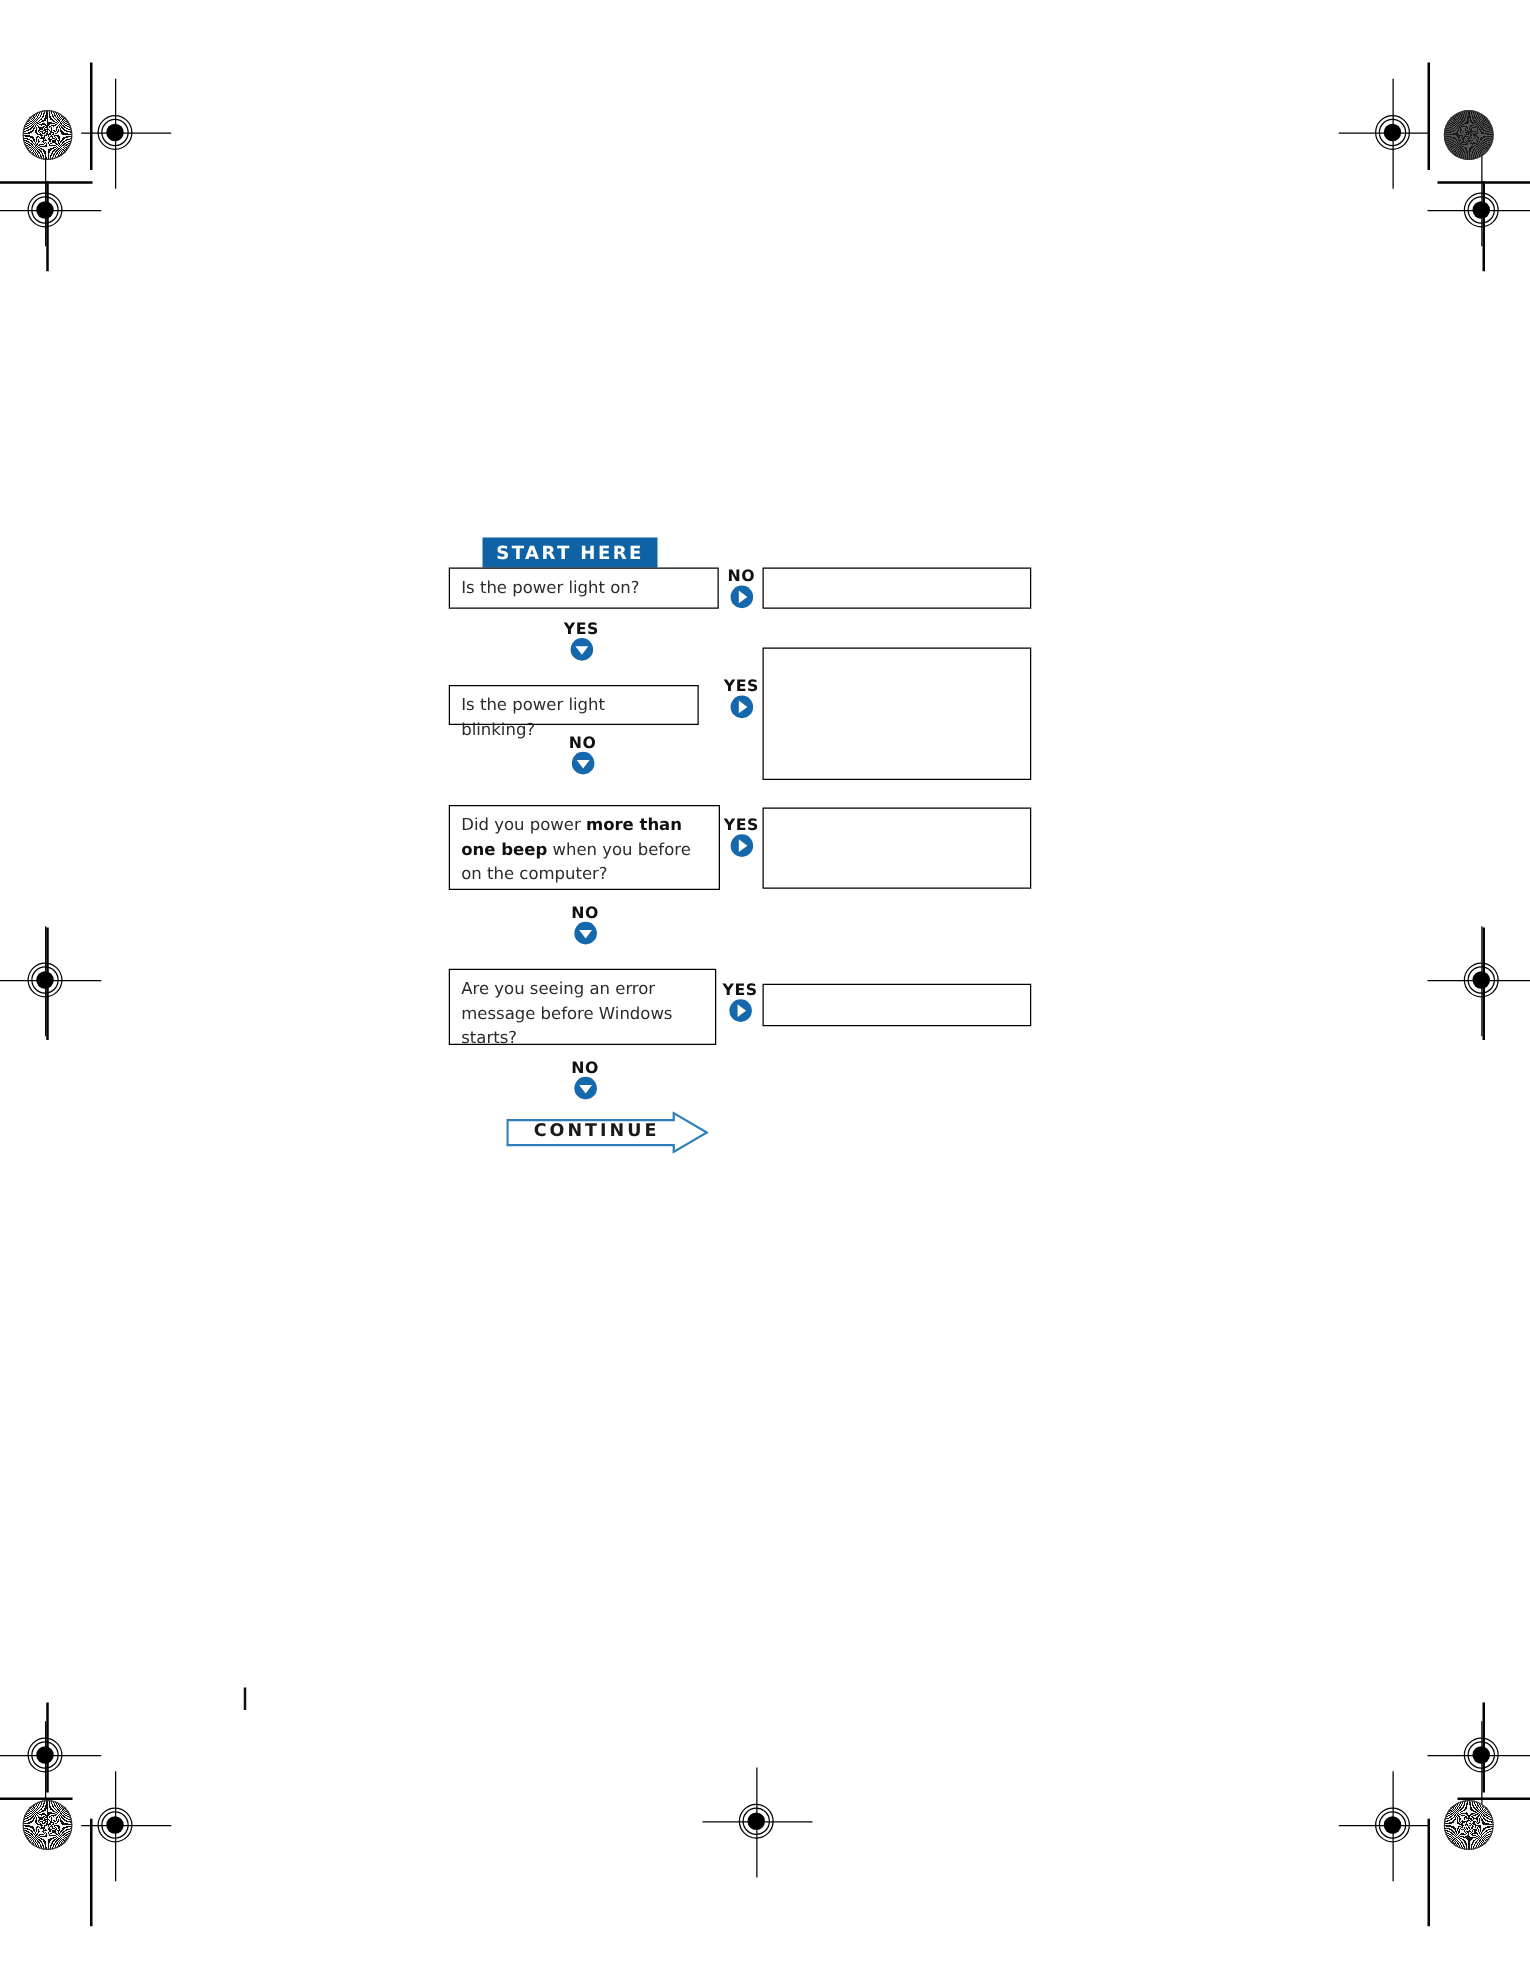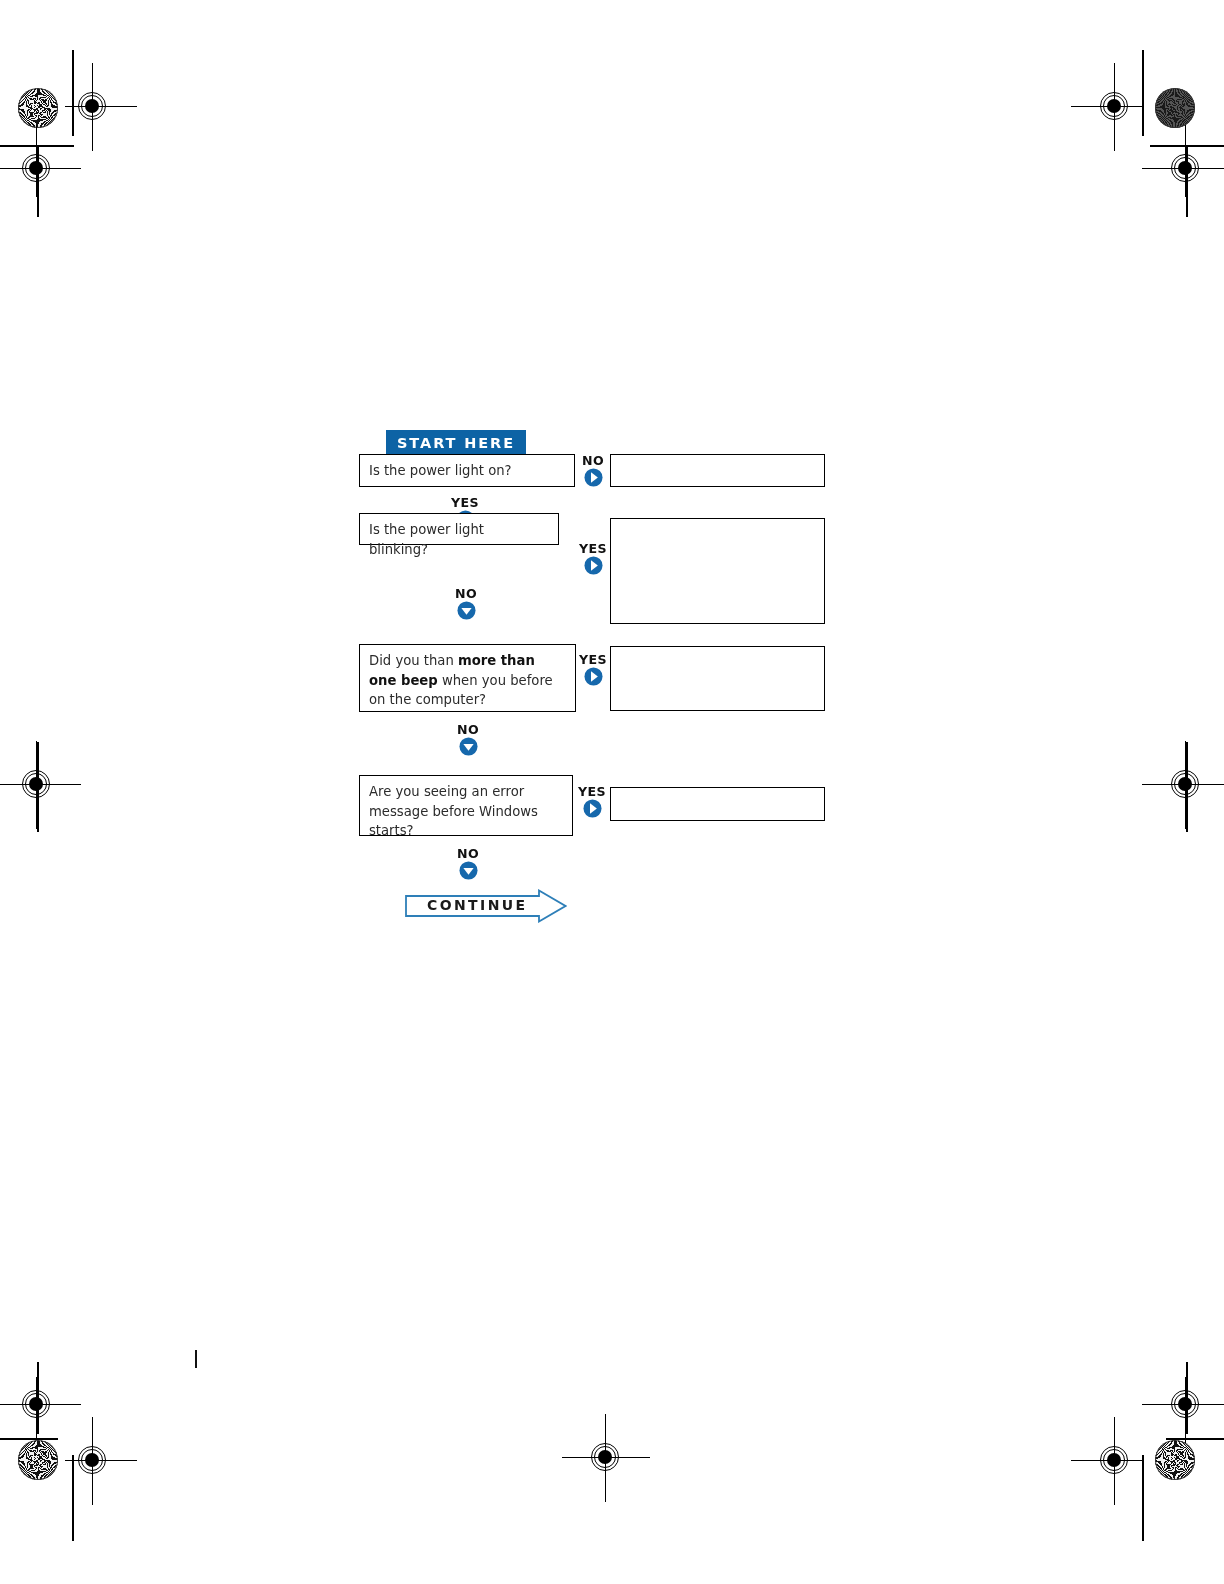--- a/index.html
+++ b/index.html
@@ -318,21 +318,21 @@
   </div>
 
   <div class="branch-down" style="left:443px; top:496px;">
     <span class="lbl">YES</span>
     <svg class="circ" viewBox="0 0 20 20">
       <circle cx="10" cy="10" r="9.5" fill="#1668ac"></circle>
       <path d="M4.6 7.4 L15.4 7.4 L10 14.6 Z" fill="#ffffff"></path>
     </svg>
   </div>
 
-  <div class="qbox" style="left:359px; top:513px; width:200px; height:32px;">
+  <div class="qbox" style="left:359px; top:548px; width:200px; height:32px;">
     <span>Is the power light blinking?</span>
   </div>
 
   <div class="abox" style="left:610px; top:518px; width:215px; height:106px;">
     <span></span>
   </div>
 
   <div class="branch-right" style="left:576px; top:542px;">
     <span class="lbl">YES</span>
     <svg class="circ" viewBox="0 0 20 20">
@@ -343,21 +343,21 @@
 
   <div class="branch-down" style="left:444px; top:587px;">
     <span class="lbl">NO</span>
     <svg class="circ" viewBox="0 0 20 20">
       <circle cx="10" cy="10" r="9.5" fill="#1668ac"></circle>
       <path d="M4.6 7.4 L15.4 7.4 L10 14.6 Z" fill="#ffffff"></path>
     </svg>
   </div>
 
   <div class="qbox" style="left:359px; top:644px; width:217px; height:68px;">
-    <span>Did you than </span><b>more than one beep</b><span> when you before on the computer?</span>
+    <span>Did you power </span><b>more than one beep</b><span> when you before on the computer?</span>
   </div>
 
   <div class="abox" style="left:610px; top:646px; width:215px; height:65px;">
     <span></span>
   </div>
 
   <div class="branch-right" style="left:576px; top:653px;">
     <span class="lbl">YES</span>
     <svg class="circ" viewBox="0 0 20 20">
       <circle cx="10" cy="10" r="9.5" fill="#1668ac"></circle>

